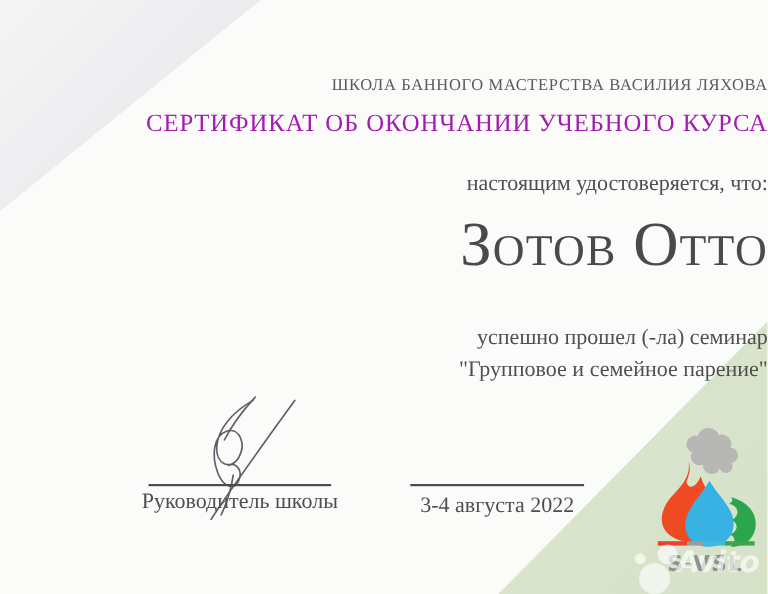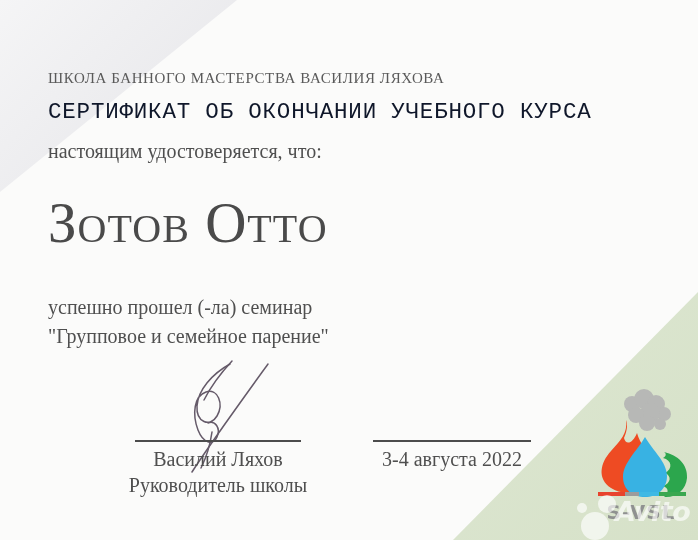--- a/index.html
+++ b/index.html
@@ -14,24 +14,24 @@
     background:linear-gradient(135deg,#f5f5f6 0%,#e9e9ec 70%,#efeff1 100%);
     -webkit-clip-path:polygon(0 0,100% 0,0 100%);
     clip-path:polygon(0 0,100% 0,0 100%);
   }
   .corner-green{
     position:absolute;right:0;bottom:0;width:245px;height:248px;
     background:linear-gradient(135deg,#dde7d2 0%,#d6e1c8 100%);
     -webkit-clip-path:polygon(100% 0,100% 100%,0 100%);
     clip-path:polygon(100% 0,100% 100%,0 100%);
   }
-  .ctext{position:absolute;left:0;right:0;text-align:left;padding-left:48px;}
+  .ctext{position:absolute;left:0;right:0;text-align:right;padding-left:48px;}
   .school-name{top:70px;font-size:15px;letter-spacing:.6px;color:#5a5a5a;}
-  .title{top:99px;font-size:22.5px;letter-spacing:.8px;color:#0f172a;font-family:Liberation Mono, monospace;}
-  .attestation{top:140px;font-size:20px;}
+  .title{top:99px;font-size:22.5px;letter-spacing:.8px;color:#a21caf;}
+  .attestation{top:156px;font-size:20px;}
   .recipient{top:190px;font-size:57px;font-variant:small-caps;letter-spacing:1px;color:#4a4a4a;}
   .completion{top:296px;font-size:20px;}
   .seminar{top:325px;font-size:20px;}
   .sig-block{position:absolute;text-align:center;}
   .sig-left{left:110px;top:440px;width:216px;}
   .sig-right{left:367px;top:440px;width:170px;}
   .rule{border-top:2px solid #4c4c4c;margin:0 auto;height:0;}
   .rule-left{width:166px;}
   .rule-right{width:158px;}
   .signer-name{margin-top:6px;font-size:20px;}
@@ -67,21 +67,20 @@
     <g stroke="#55495a" stroke-width="1.5" stroke-linecap="round" opacity="0.9">
       <path d="M 52 120 C 70 92, 102 48, 128 12"></path>
       <path d="M 92 9 C 80 22, 70 36, 64 48"></path>
       <path d="M 90 12 C 72 22, 58 38, 57 54 C 56 70, 70 76, 77 64 C 84 52, 78 36, 66 40 C 54 44, 52 62, 58 78 C 63 91, 73 94, 77 85 C 81 76, 75 68, 68 71"></path>
       <path d="M 72 80 C 70 94, 66 106, 61 116"></path>
     </g>
   </svg>
 
   <div class="sig-block sig-left">
     <div class="rule rule-left"></div>
-    <div class="signer-name">Василий Ляхов</div>
     <div class="signer-role">Руководитель школы</div>
   </div>
 
   <div class="sig-block sig-right">
     <div class="rule rule-right"></div>
     <div class="course-date">3-4 августа 2022</div>
   </div>
 
   <svg class="logo-svg" width="112" height="148" viewBox="0 0 112 148">
     <g fill="#b4b4b4" opacity="0.9">

